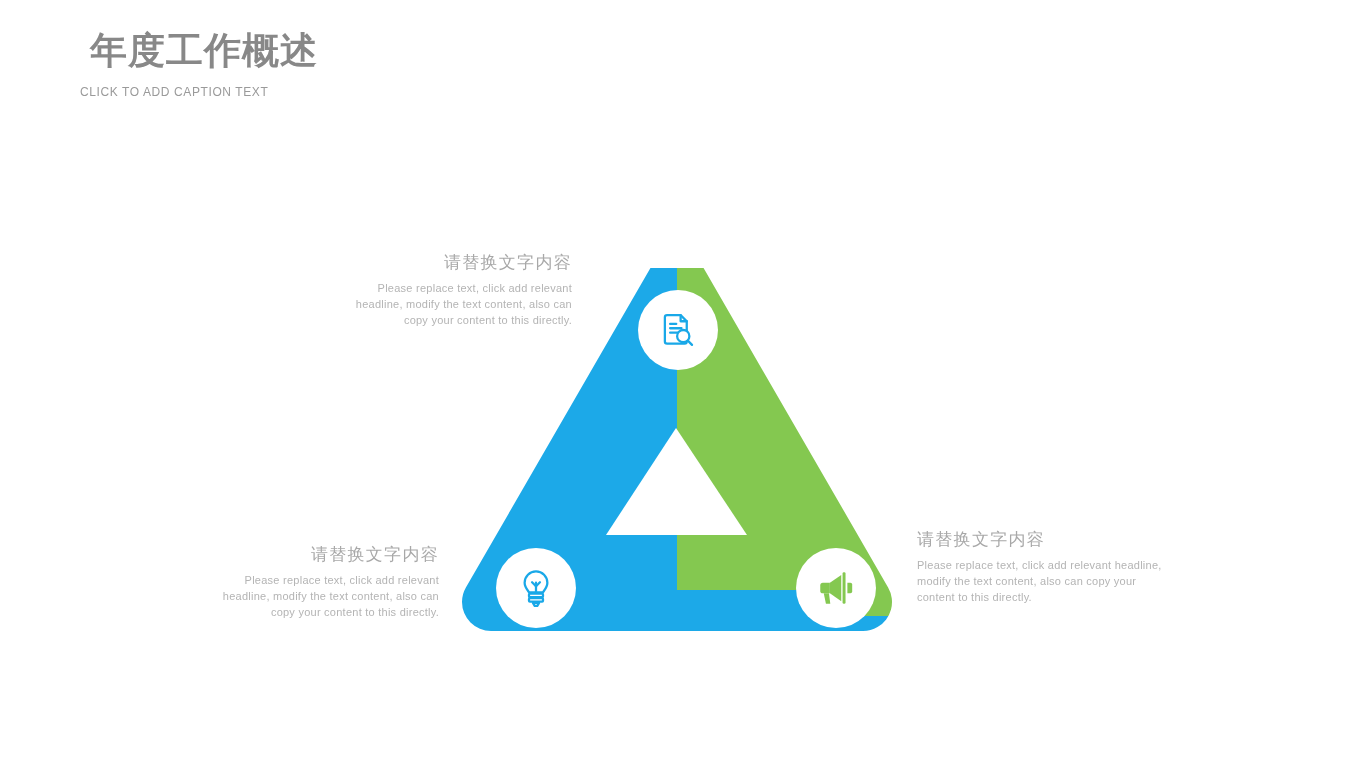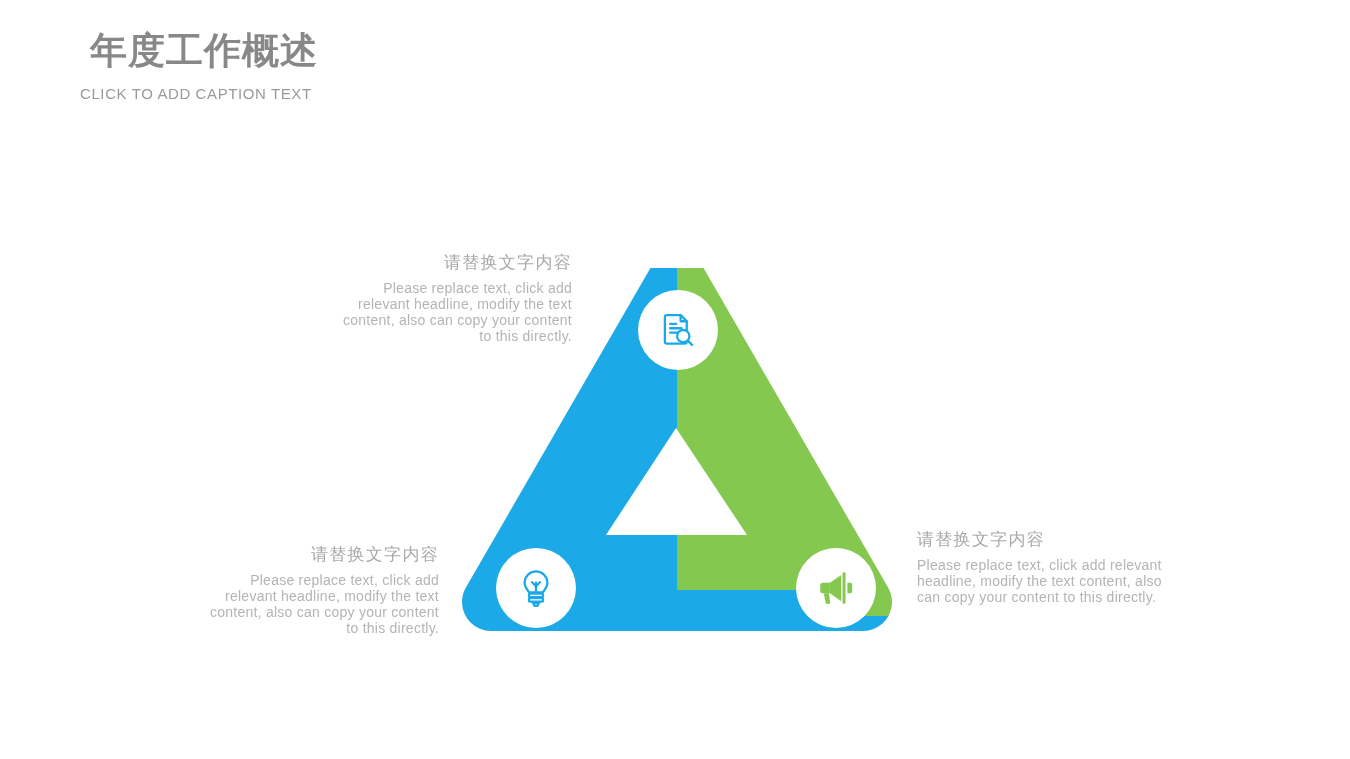--- a/index.html
+++ b/index.html
@@ -26,21 +26,21 @@
   #page-title {
     font-size: 37px;
     font-weight: bold;
     color: #888888;
     letter-spacing: 1px;
     line-height: 1.15;
     margin: 12px;
     white-space: nowrap;
   }
   #page-subtitle {
-    font-size: 15px;
+    font-size: 12px;
     color: #9a9a9a;
     letter-spacing: 0.6px;
     margin: 8px 0 0 2px;
     white-space: nowrap;
   }
 
   
   #diagram {
     position: absolute;
     left: 0;
@@ -77,21 +77,21 @@
   .txt-block { position: absolute; }
   .txt-block .tb-title {
     font-size: 17px;
     color: #a8a8a8;
     letter-spacing: 1.3px;
     line-height: 1.2;
     margin: 0 0 7px 0;
     white-space: nowrap;
   }
   .txt-block .tb-body {
-    font-size: 14px;
+    font-size: 11px;
     color: #b4b4b4;
     line-height: 16px;
     letter-spacing: 0.25px;
     margin: 0;
   }
   .align-right { text-align: right; }
   .align-left  { text-align: left; }
 
   #txt-top   { left: 330px; top: 253px; width: 242px; }
   #txt-left  { left: 196px; top: 545px; width: 243px; }

